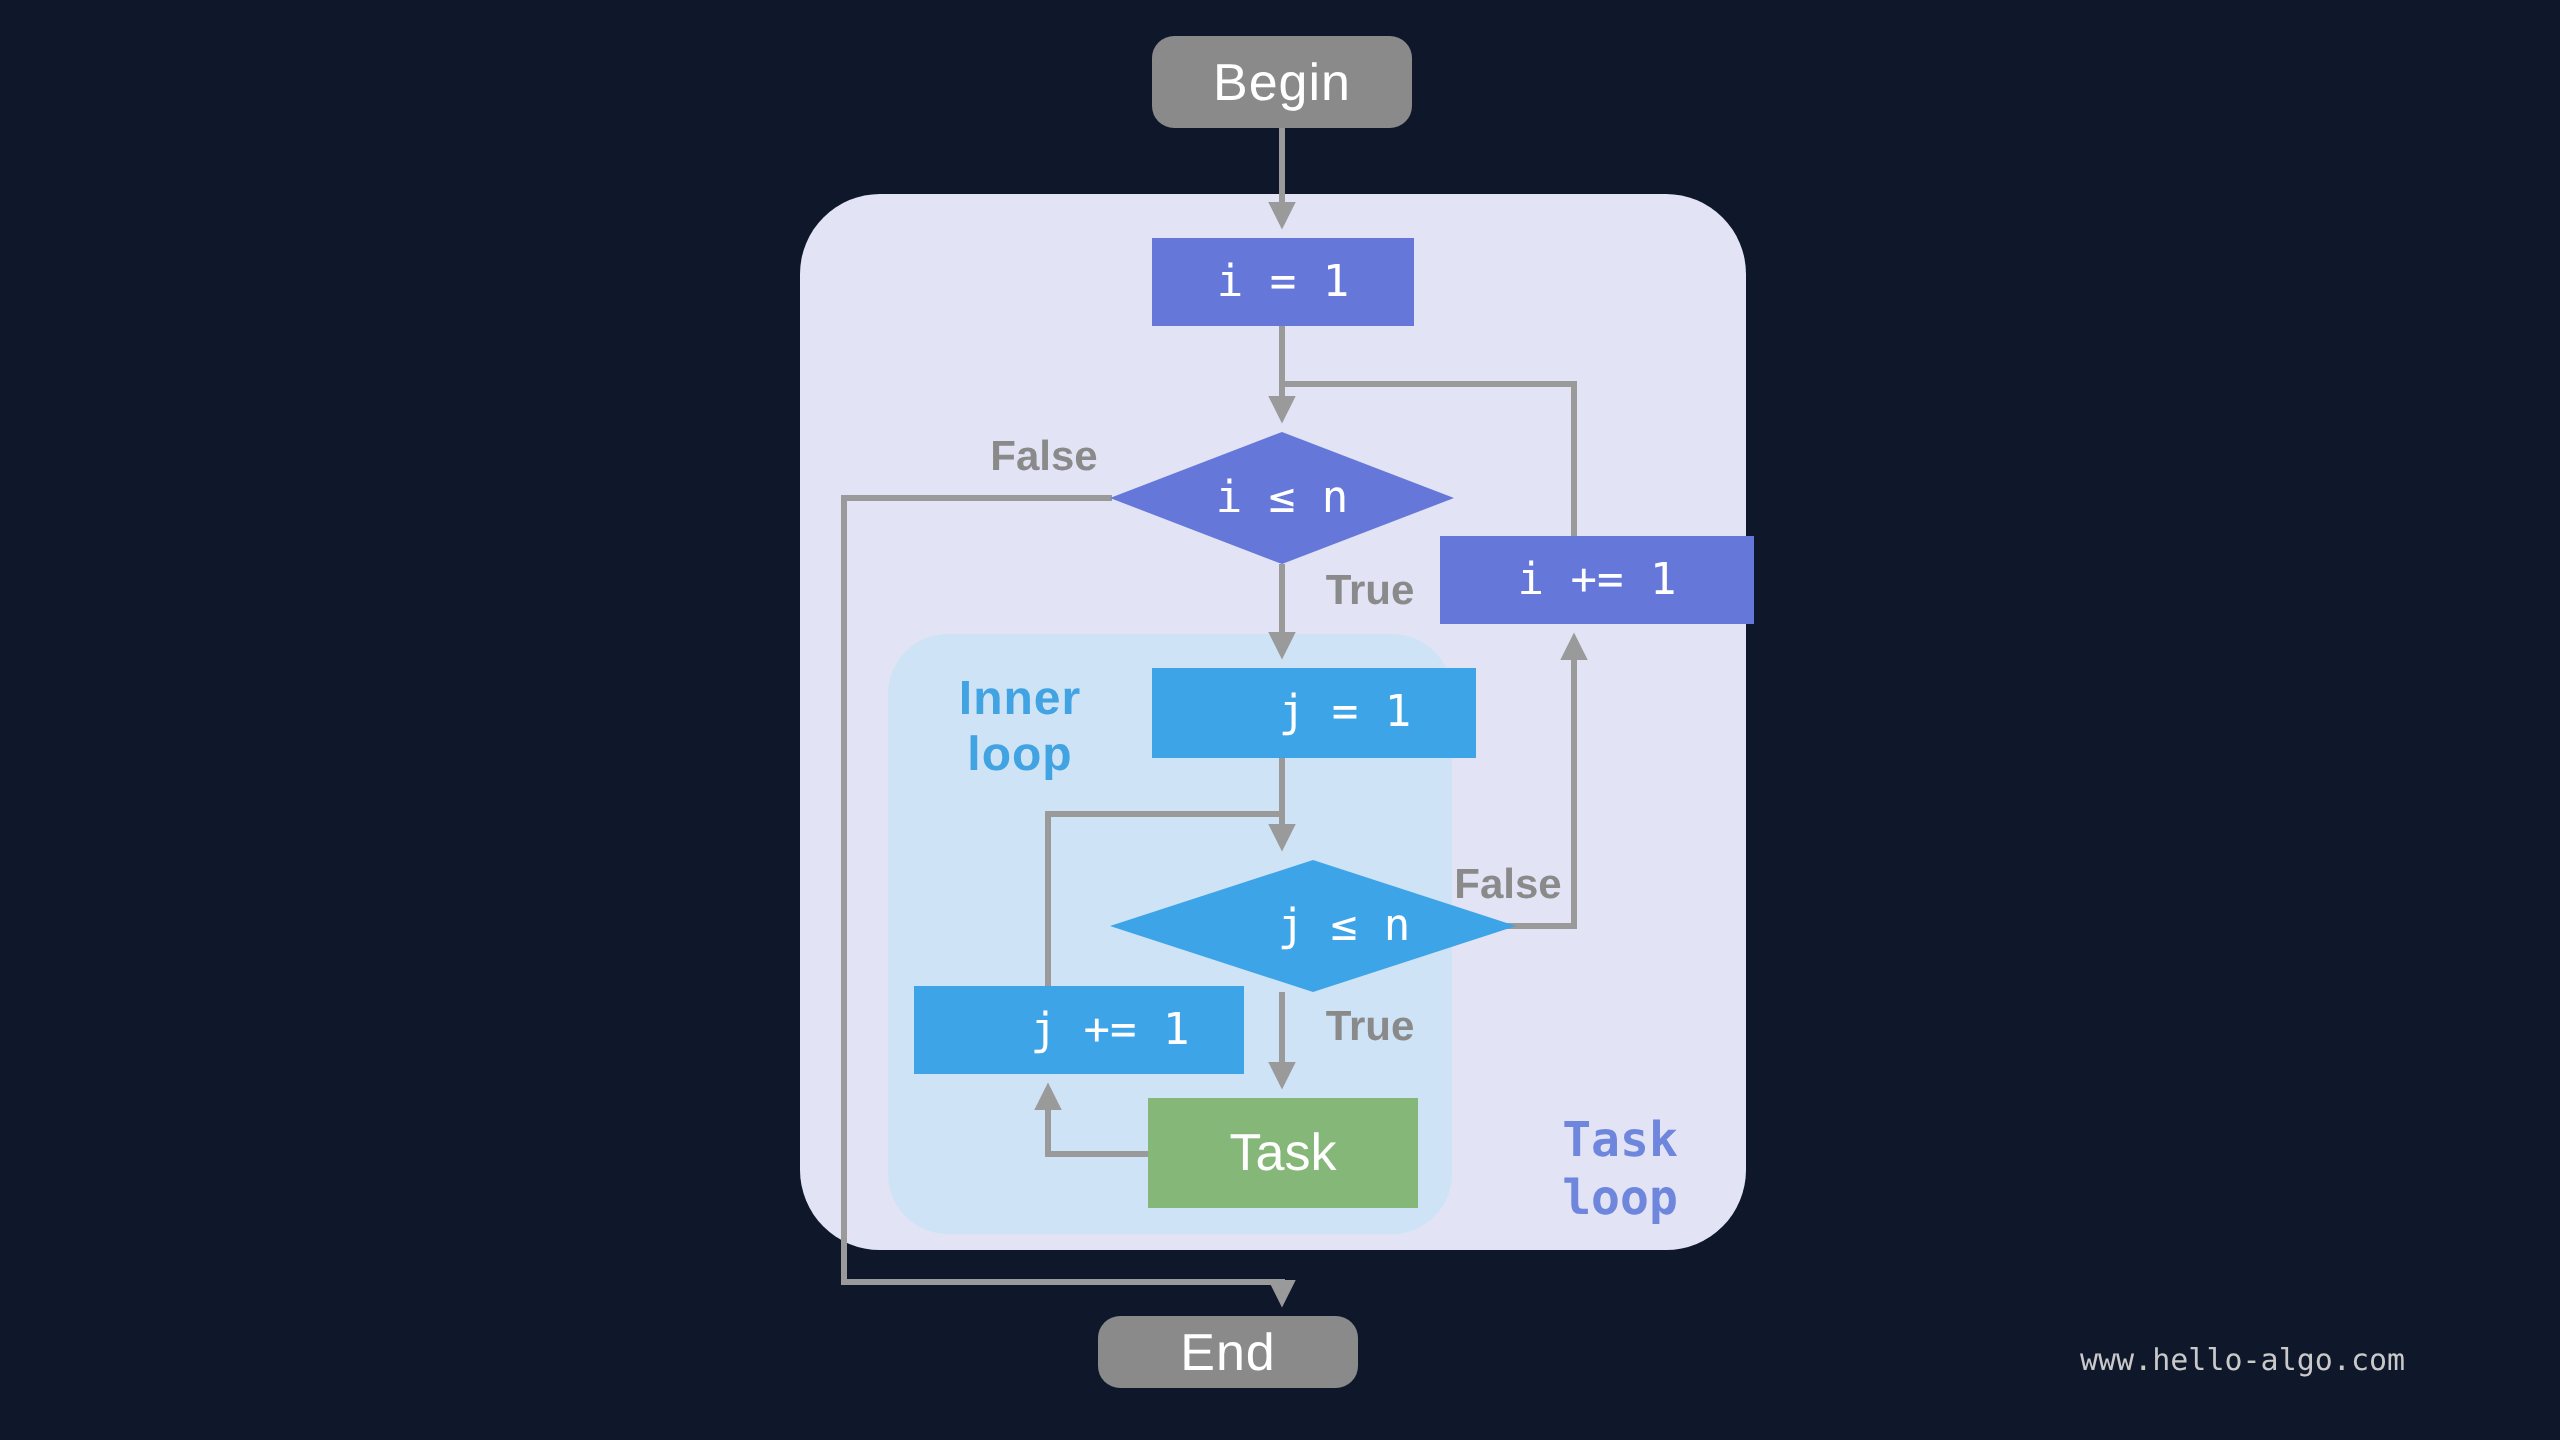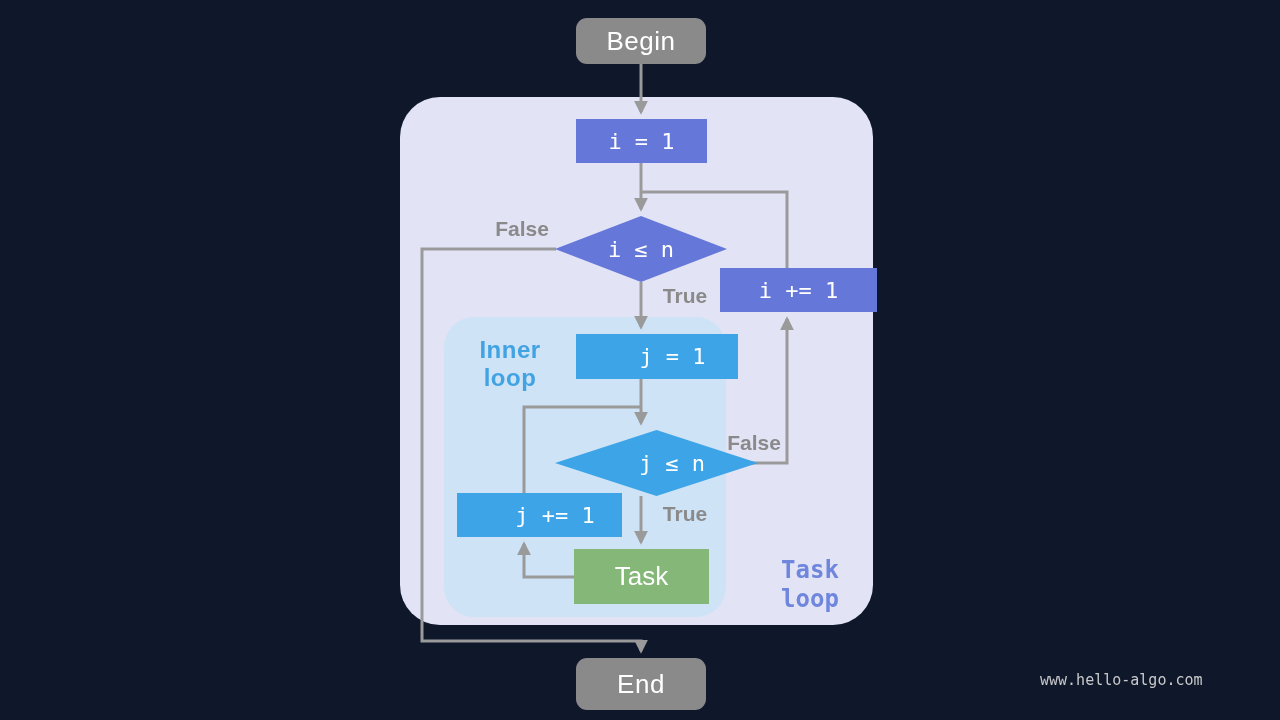--- a/index.html
+++ b/index.html
@@ -63,21 +63,21 @@
   }
   
   #n-begin {left:576px; top:18px;  width:130px; height:46px;}
   #n-iinit {left:576px; top:119px; width:131px; height:44px;}
   #n-icond {left:555px; top:216px; width:172px; height:66px;}
   #n-iincr {left:720px; top:268px; width:157px; height:44px;}
   #n-jinit {left:576px; top:334px; width:131px; height:45px;}
   #n-jcond {left:555px; top:430px; width:172px; height:66px;}
   #n-jincr {left:457px; top:493px; width:134px; height:44px;}
   #n-task  {left:574px; top:549px; width:135px; height:55px;}
-  #n-end   {left:576px; top:658px; width:130px; height:52px;}
+  #n-end   {left:549px; top:658px; width:130px; height:36px;}
   #l-ofalse{left:482px; top:217px; width:80px;}
   #l-otrue {left:655px; top:284px; width:60px;}
   #l-ifalse{left:721px; top:431px; width:66px;}
   #l-itrue {left:655px; top:502px; width:60px;}
 </style>
 </head>
 <body>
 
 <div id="canvas">
 

